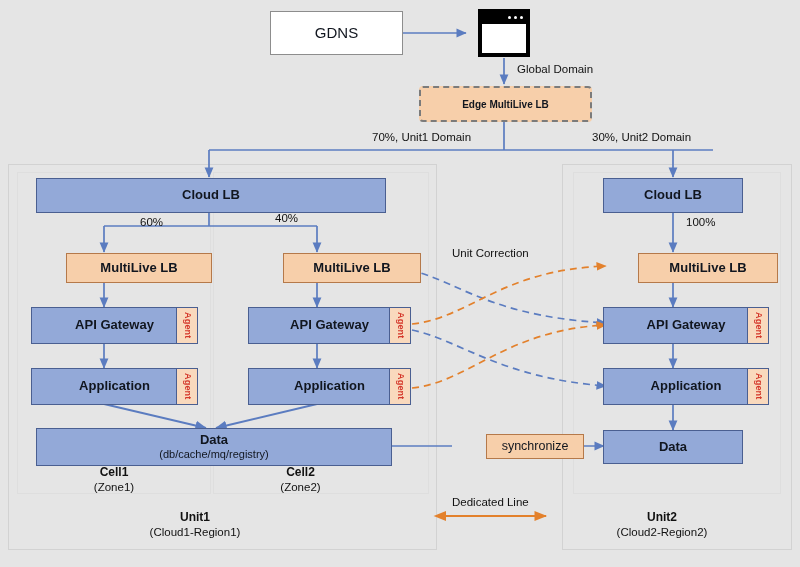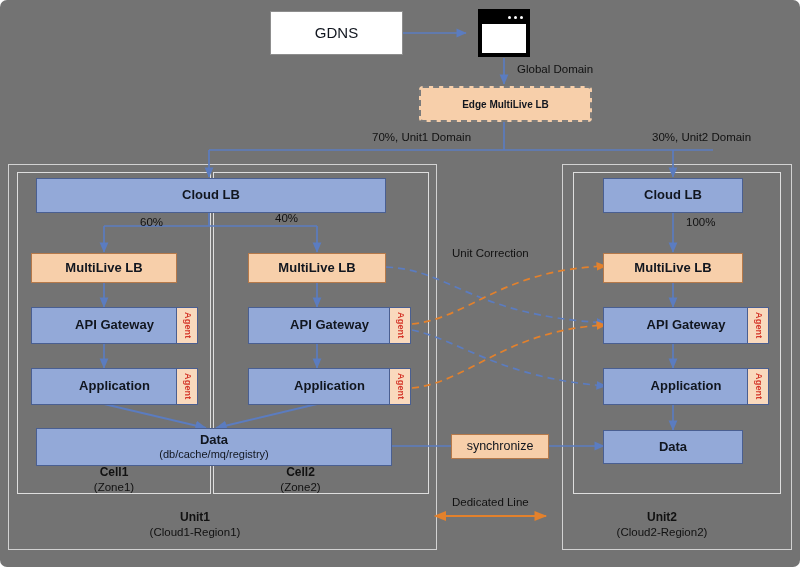--- a/index.html
+++ b/index.html
@@ -4,23 +4,22 @@
 <title>MultiLive Architecture Diagram</title>
 <style>
   html,body{margin:0;padding:0;background:#ffffff;}
   body{
     font-family:"Liberation Sans","DejaVu Sans",sans-serif;
     -webkit-font-smoothing:antialiased;
   }
   #canvas{
     position:relative;
     width:800px;height:567px;
-    background:#737373;
+    background:#e5e5e5;
     overflow:hidden;
-    border-radius:7px;
   }
   #svg-layer{
     position:absolute;left:0;top:0;
     width:800px;height:567px;
     pointer-events:none;
     z-index:1;
   }
   .node{
     position:absolute;
     box-sizing:border-box;
@@ -35,20 +34,21 @@
     background:#93a9d8;
     border:1px solid #4a5f91;
     color:#11161f;
     font-weight:bold;
   }
   .box-orange{
     background:#f7cfaa;
     border:1px solid #b5794a;
     color:#11161f;
     font-weight:bold;
+    margin-left:35px;
   }
   .box-white{
     background:#ffffff;
     border:1px solid #8d8d8d;
     color:#11161f;
   }
   .box-dashed-orange{
     background:#f7cfaa;
     border:2px dashed #7b7b7b;
     border-radius:4px;
@@ -221,21 +221,21 @@
     <div class="screen"></div>
   </div>
 
   <div class="label lbl-main" style="left:517px;top:63px;">Global Domain</div>
 
   <div class="node box-dashed-orange edge-lb" style="left:419px;top:86px;width:173px;height:36px;">
     <span class="main">Edge MultiLive LB</span>
   </div>
 
   <div class="label lbl-main" style="left:372px;top:131px;">70%, Unit1 Domain</div>
-  <div class="label lbl-main" style="left:652px;top:131px;">30%, Unit2 Domain</div>
+  <div class="label lbl-main" style="left:592px;top:131px;">30%, Unit2 Domain</div>
 
   <div class="node box-blue" style="left:36px;top:178px;width:350px;height:35px;">
     <span class="main">Cloud LB</span>
   </div>
 
   <div class="label lbl-main" style="left:140px;top:216px;">60%</div>
   <div class="label lbl-main" style="left:247px;top:212px;margin-left:28px;">40%</div>
 
   <div class="node box-orange" style="left:31px;top:253px;width:146px;height:30px;">
     <span class="main">MultiLive LB</span>

